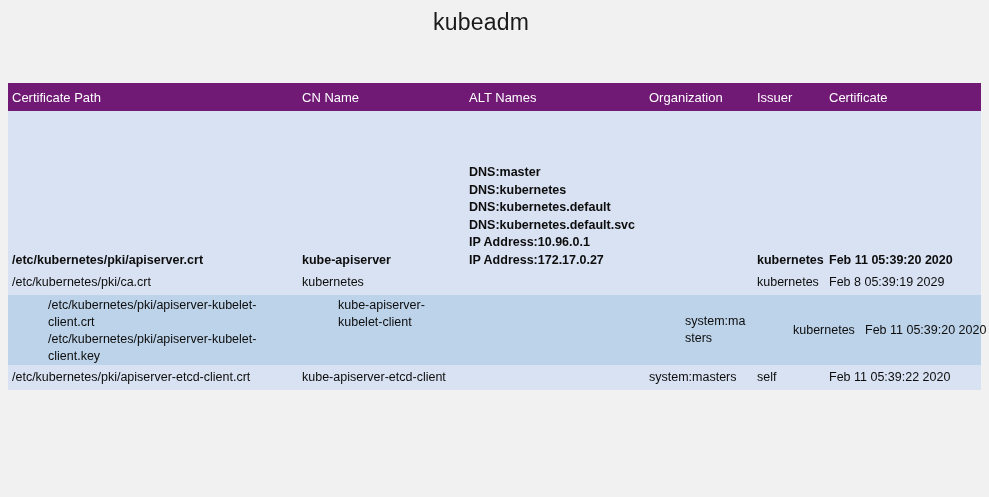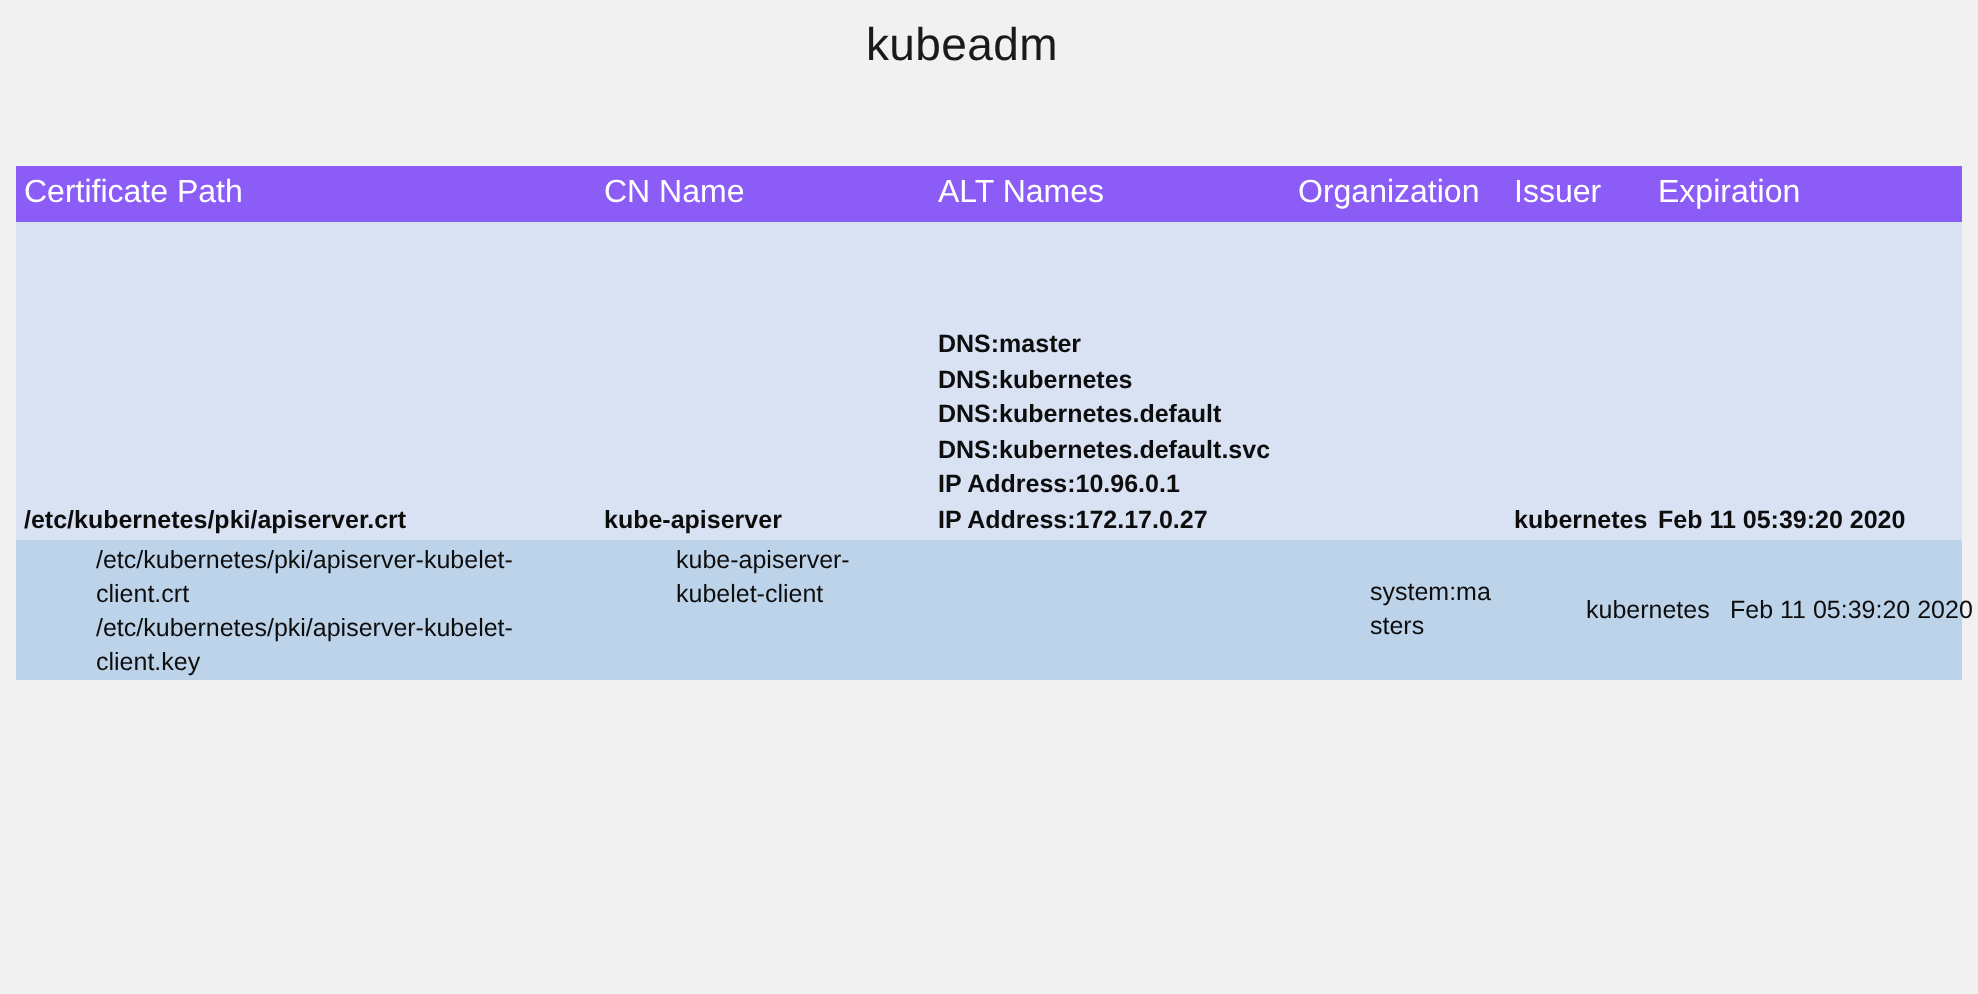--- a/index.html
+++ b/index.html
@@ -39,24 +39,24 @@
     table-layout: fixed;
     font-size: 12.5px;
   }
   #cert-table col.c-path  { width: 290px; }
   #cert-table col.c-cn    { width: 167px; }
   #cert-table col.c-alt   { width: 180px; }
   #cert-table col.c-org   { width: 108px; }
   #cert-table col.c-iss   { width: 72px;  }
   #cert-table col.c-exp   { width: 156px; }
   thead th {
-    background: #8b5cf6;
+    background: #701a75;
     color: #ffffff;
     font-weight: 400;
-    font-size: 16px;
+    font-size: 13px;
     text-align: left;
     height: 28px;
     padding: 0 0 0 4px;
     vertical-align: middle;
     white-space: nowrap;
   }
   tbody td {
     background: #d9e2f3;
     vertical-align: middle;
     padding: 0 4px 0 4px;
@@ -106,48 +106,64 @@
       <col class="c-iss">
       <col class="c-exp">
   </colgroup>
   <thead>
     <tr>
       <th>Certificate Path</th>
       <th>CN Name</th>
       <th>ALT Names</th>
       <th>Organization</th>
       <th>Issuer</th>
-      <th>Expiration</th>
+      <th>Certificate</th>
     </tr>
   </thead>
   <tbody>
 
     <tr class="r-alt">
       <td class="nowrap">/etc/kubernetes/pki/apiserver.crt</td>
       <td class="nowrap">kube-apiserver</td>
       <td class="alt-cell">DNS:master
 DNS:kubernetes
 DNS:kubernetes.default
 DNS:kubernetes.default.svc
 IP Address:10.96.0.1
 IP Address:172.17.0.27</td>
       <td></td>
       <td class="nowrap">kubernetes</td>
       <td class="nowrap pad-exp">Feb 11 05:39:20 2020</td>
     </tr>
 
 
+    <tr class="r-std">
+      <td class="nowrap">/etc/kubernetes/pki/ca.crt</td>
+      <td class="nowrap">kubernetes</td>
+      <td></td>
+      <td></td>
+      <td class="nowrap">kubernetes</td>
+      <td class="nowrap pad-exp">Feb  8 05:39:19 2029</td>
+    </tr>
 
     <tr class="r-wrap band">
       <td>/etc/kubernetes/pki/apiserver-kubelet-client.crt
 /etc/kubernetes/pki/apiserver-kubelet-client.key</td>
       <td>kube-apiserver-kubelet-client</td>
       <td></td>
       <td class="mid">system:masters</td>
       <td class="mid nowrap">kubernetes</td>
       <td class="mid nowrap pad-exp">Feb 11 05:39:20 2020</td>
     </tr>
 
+    <tr class="r-std">
+      <td class="nowrap">/etc/kubernetes/pki/apiserver-etcd-client.crt</td>
+      <td class="nowrap">kube-apiserver-etcd-client</td>
+      <td></td>
+      <td>system:masters</td>
+      <td class="nowrap">self</td>
+      <td class="nowrap pad-exp">Feb 11 05:39:22 2020</td>
+    </tr>
 
 
 
   </tbody>
 </table>
 
 </body></html>

